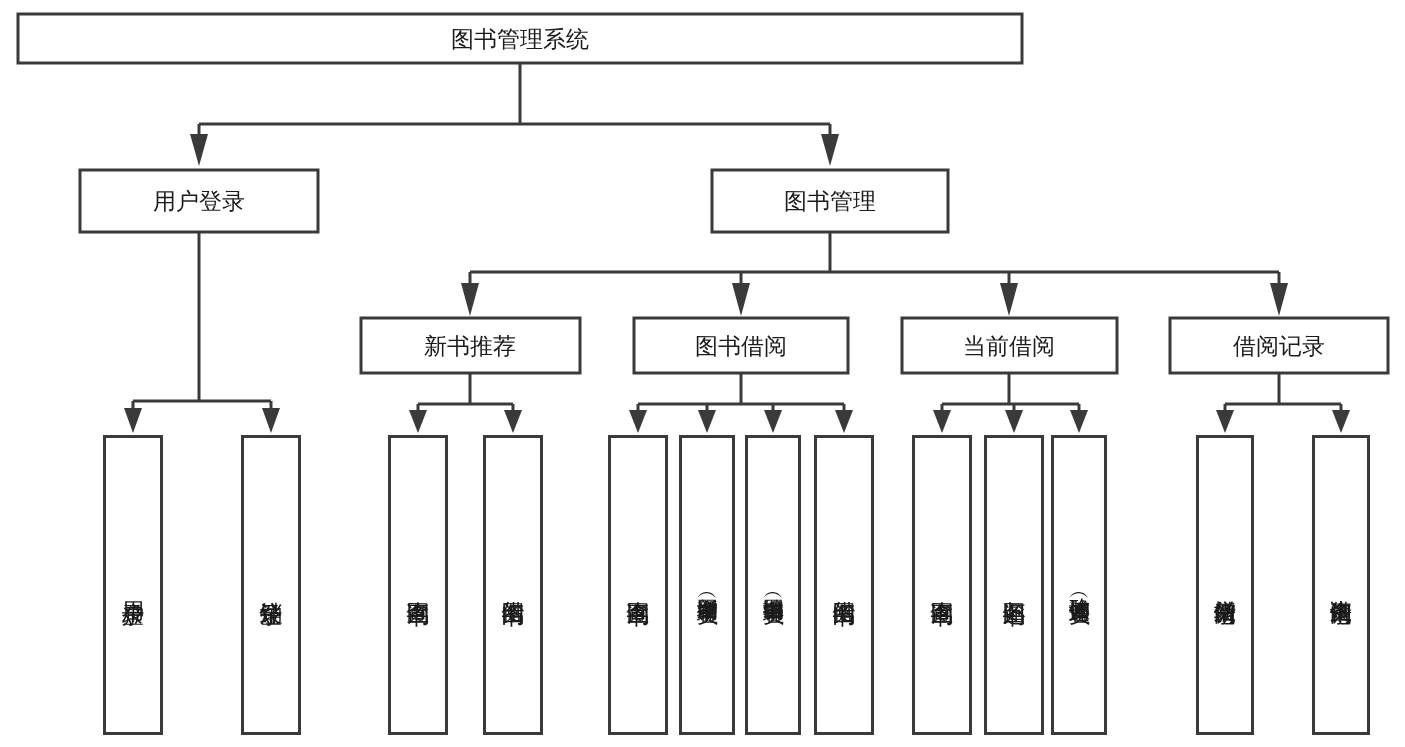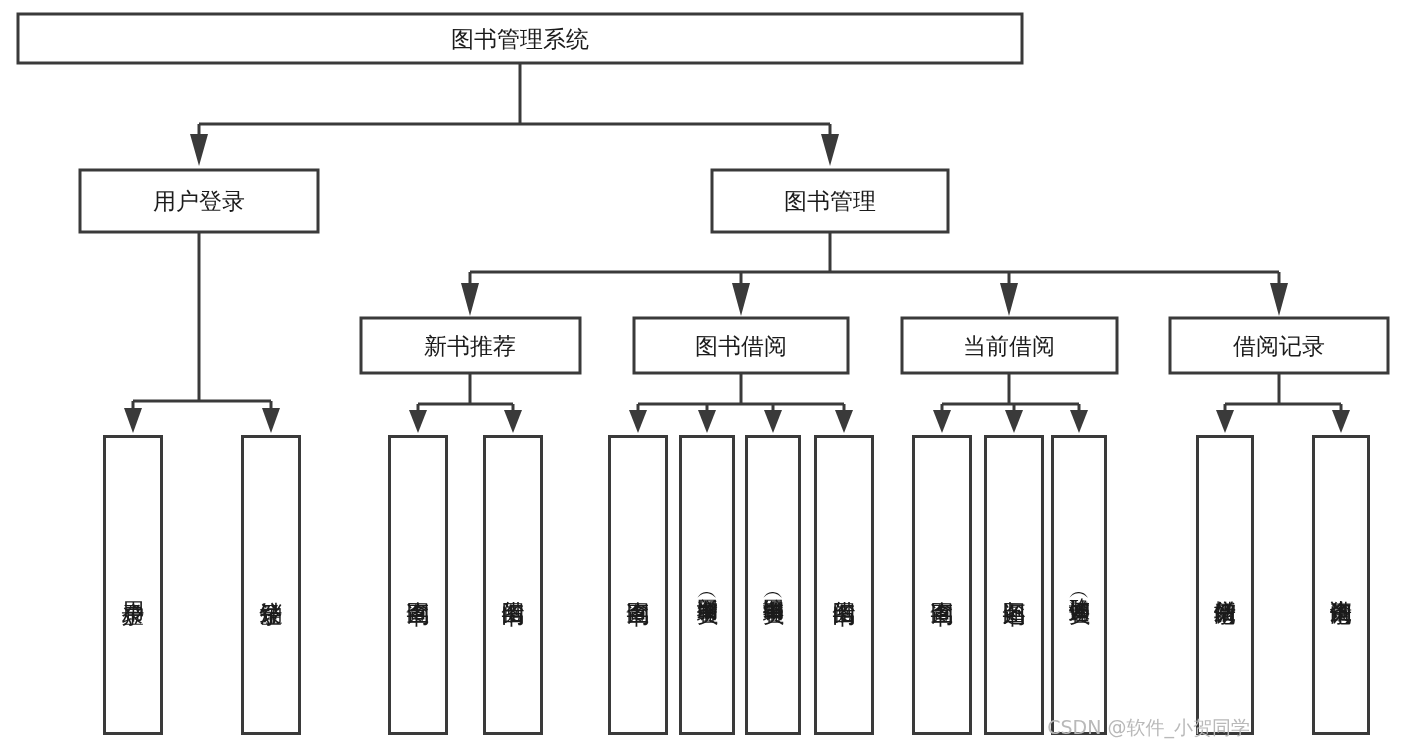--- a/index.html
+++ b/index.html
@@ -247,15 +247,14 @@
   </div>
 
   <div class="vnode" style="left:1196px; top:435px; width:58px; height:300px;">
     <span class="vnode-label" style="font-size:22px;">新增借阅记录</span>
   </div>
 
   <div class="vnode" style="left:1312px; top:435px; width:58px; height:300px;">
     <span class="vnode-label" style="font-size:22px;">查询借阅记录</span>
   </div>
 
-  <div id="watermark">CSDN @软件_小贺同学</div>
 
 </div>
 
 </body></html>

